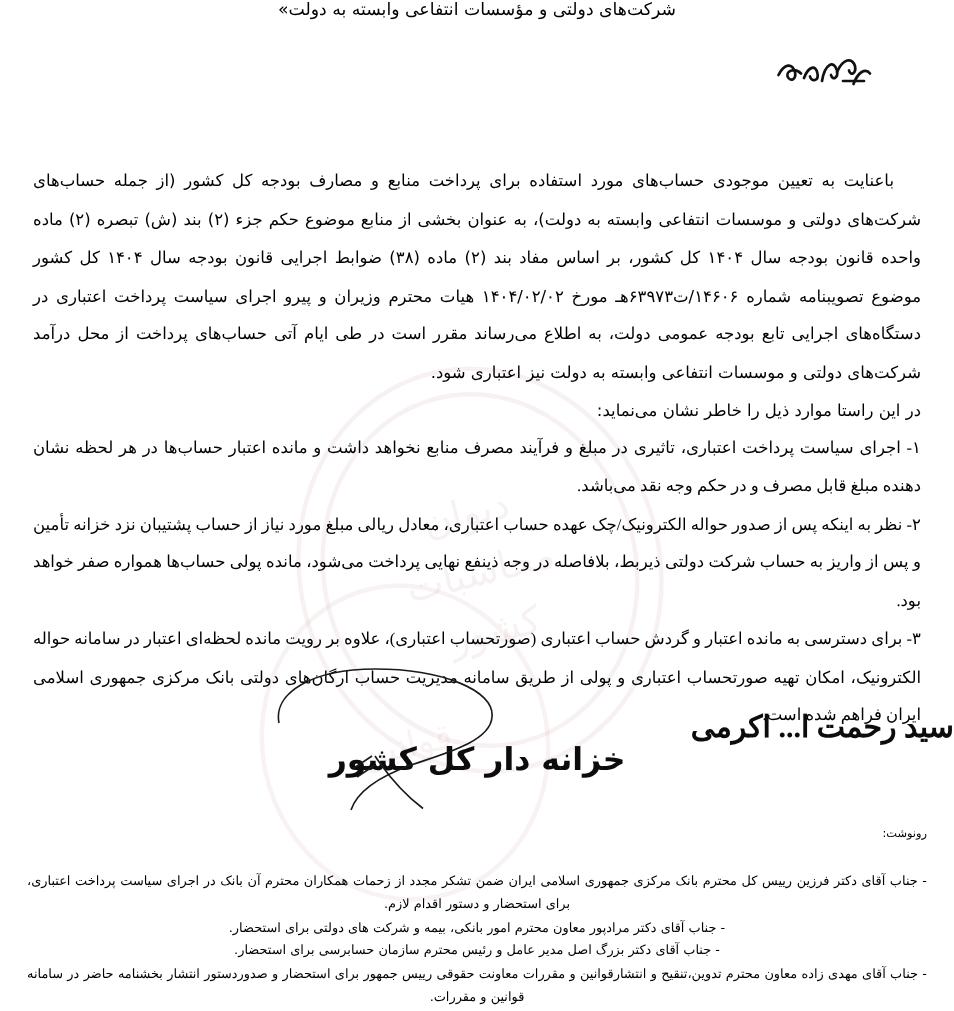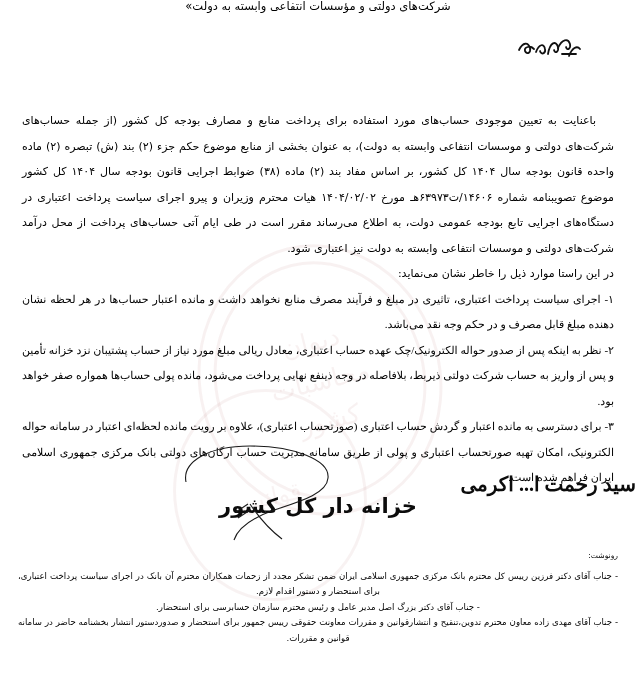--- a/index.html
+++ b/index.html
@@ -140,21 +140,21 @@
     right: 18px;
     left: 18px;
     z-index: 2;
     direction: rtl;
     font-size: 8.6px;
     line-height: 15.5px;
   }
   .footer-label {
     text-align: right;
     font-size: 7.6px;
-    margin-bottom: 5px;
+    margin-bottom: 17px;
   }
   .footer-item {
     text-align: justify;
     text-align-last: center;
     margin: 0;
     padding: 0;
   }
   .footer-item.one-line { text-align-last: center; }
 
   
@@ -233,17 +233,18 @@
         </g>
       </svg>
     </div>
     <div class="sign-name">سید رحمت ا... اکرمی</div>
     <div class="sign-title">خزانه دار کل کشور</div>
   </div>
 
   <div class="footer">
     <div class="footer-label">رونوشت:</div>
     <p class="footer-item">- جناب آقای دکتر فرزین رییس کل محترم بانک مرکزی جمهوری اسلامی ایران  ضمن تشکر مجدد از زحمات همکاران محترم آن بانک در اجرای سیاست پرداخت اعتباری، برای استحضار و دستور اقدام لازم.</p>
+    <p class="footer-item one-line">- جناب آقای دکتر مرادپور معاون محترم امور بانکی، بیمه و شرکت های دولتی برای استحضار.</p>
     <p class="footer-item one-line">- جناب آقای دکتر بزرگ اصل مدیر عامل و رئیس محترم سازمان حسابرسی برای استحضار.</p>
     <p class="footer-item">- جناب آقای مهدی زاده معاون محترم تدوین،تنقیح و انتشارقوانین و مقررات معاونت حقوقی رییس جمهور  برای استحضار و صدوردستور انتشار بخشنامه حاضر در سامانه قوانین و مقررات.</p>
   </div>
 
 </div>
 
 </body></html>

